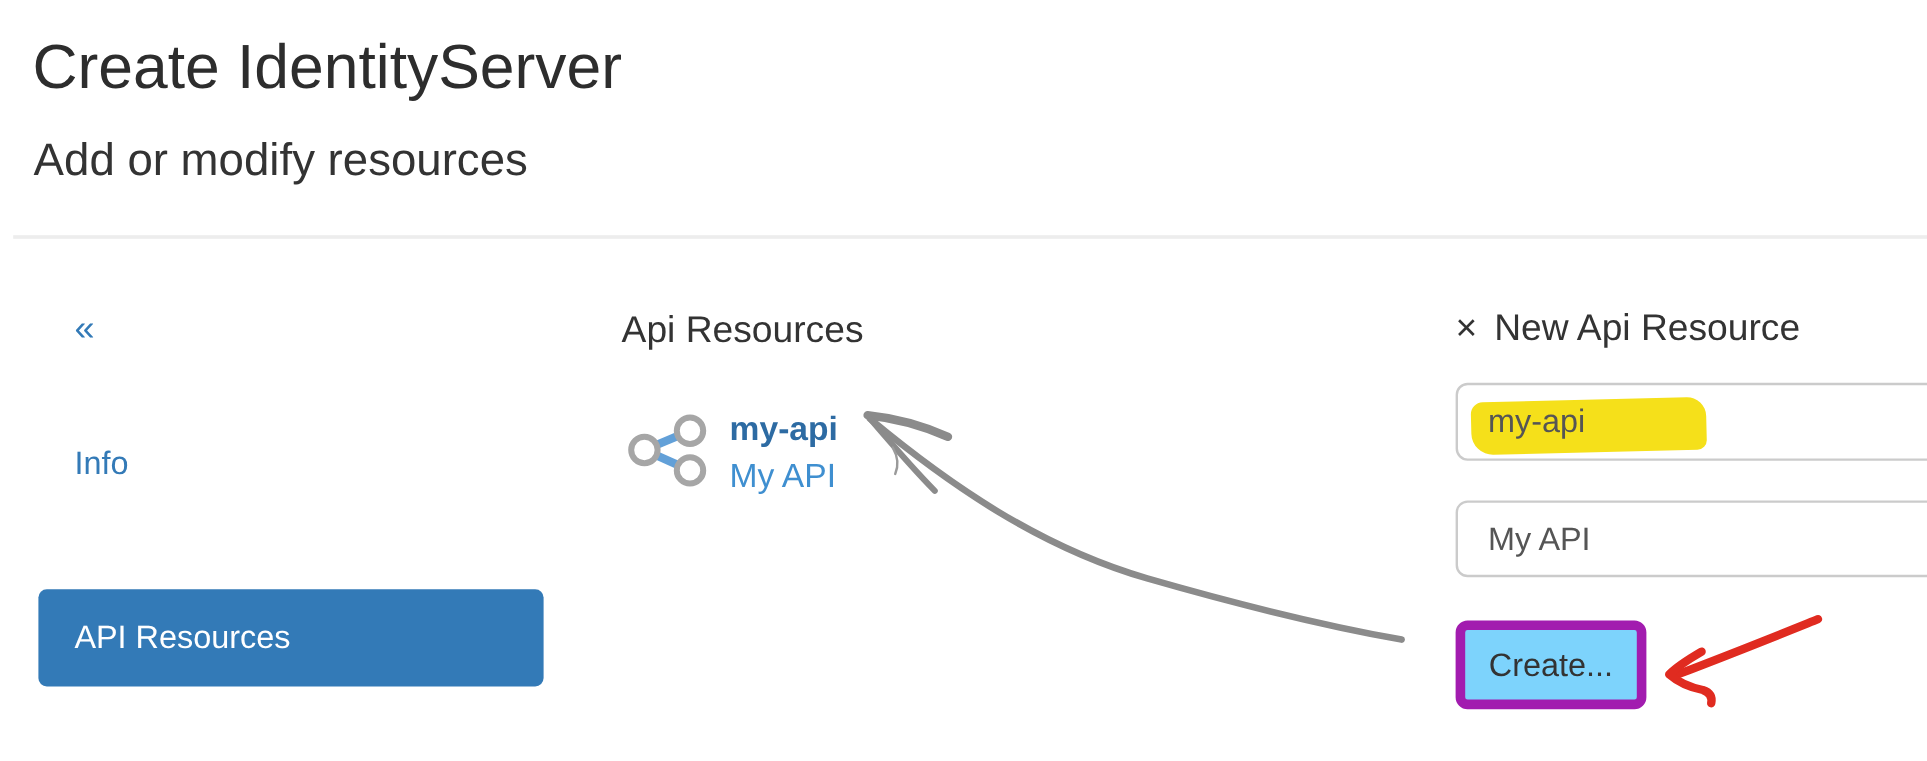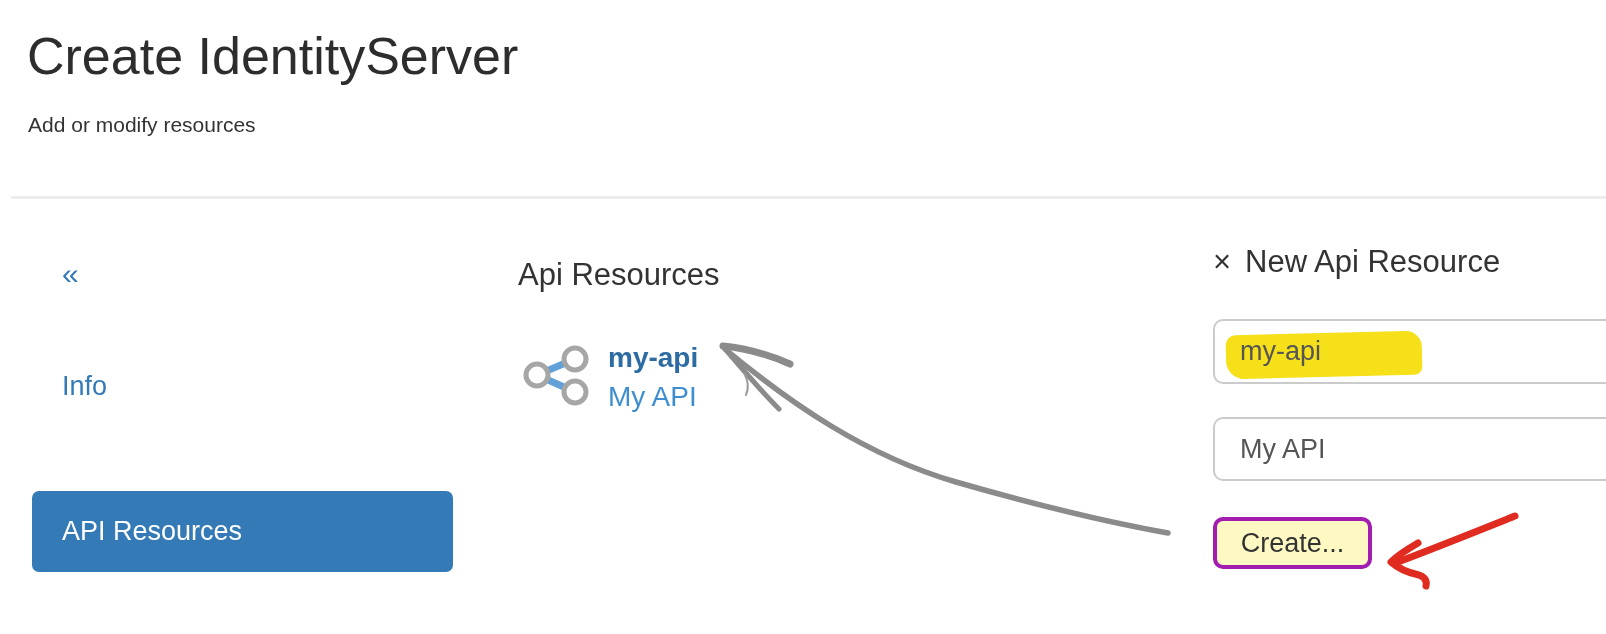--- a/index.html
+++ b/index.html
@@ -9,21 +9,21 @@
   }
   .stage { position:relative; width:1606px; height:634px; }
 
   
   .page-title {
     position:absolute; left:27px; top:26px;
     font-size:52px; font-weight:400; color:#2d2d2d; white-space:nowrap;
   }
   .page-subtitle {
     position:absolute; left:28px; top:113px;
-    font-size:21px; font-weight:400; color:#333;
+    font-size:38px; font-weight:400; color:#333;
   }
   .rule {
     position:absolute; left:11px; right:0; top:196px;
     border-top:3px solid #ededed; height:0;
   }
 
   
   .side-collapse {
     position:absolute; left:62px; top:257px;
     font-size:30px; color:#337ab7; cursor:pointer;
@@ -52,21 +52,21 @@
     position:absolute; left:95px; top:6px;
     font-size:28px; font-weight:700; color:#2d6ba3; cursor:pointer; white-space:nowrap;
   }
   .res-display {
     position:absolute; left:95px; top:45px;
     font-size:28px; font-weight:400; color:#3f8fd0; cursor:pointer; white-space:nowrap;
   }
 
   
   .new-heading {
-    position:absolute; left:1213px; top:244px;
+    position:absolute; left:1213px; top:255px;
     font-size:31px; font-weight:400; color:#333; white-space:nowrap;
   }
   .new-heading .close-x { cursor:pointer; margin-right:14px; }
   .input-wrap {
     position:absolute; left:1213px; width:430px; height:65px;
     background:#fff; border-radius:10px;
   }
   .input-wrap.first { top:319px; }
   .input-wrap.second { top:417px; height:64px; }
   .input-wrap input {
@@ -74,22 +74,22 @@
     border:2px solid #cbcbcb; border-radius:10px; background:transparent;
     font-family:"Liberation Sans", sans-serif; font-size:27px; color:#555;
     padding:0 0 0 25px; outline:none;
   }
   .marker {
     position:absolute; z-index:0; left:13px; top:14px; width:196px; height:44px;
     background:#f5e01a; border-radius:10px 16px 8px 18px;
     transform:rotate(-1.4deg);
   }
   .create-btn {
-    position:absolute; left:1213px; top:517px; width:159px; height:52px;
-    background:#fef9c3; border:4px solid #a21caf; border-radius:10px;
+    position:absolute; left:1213px; top:517px; width:159px; height:74px;
+    background:#7dd3fc; border:8px solid #a21caf; border-radius:10px;
     font-family:"Liberation Sans", sans-serif; font-size:27px; color:#333;
     display:flex; align-items:center; justify-content:center; cursor:pointer;
   }
 
   
   .annotations {
     position:absolute; left:0; top:0; width:1606px; height:634px;
     pointer-events:none;
   }
 </style>

